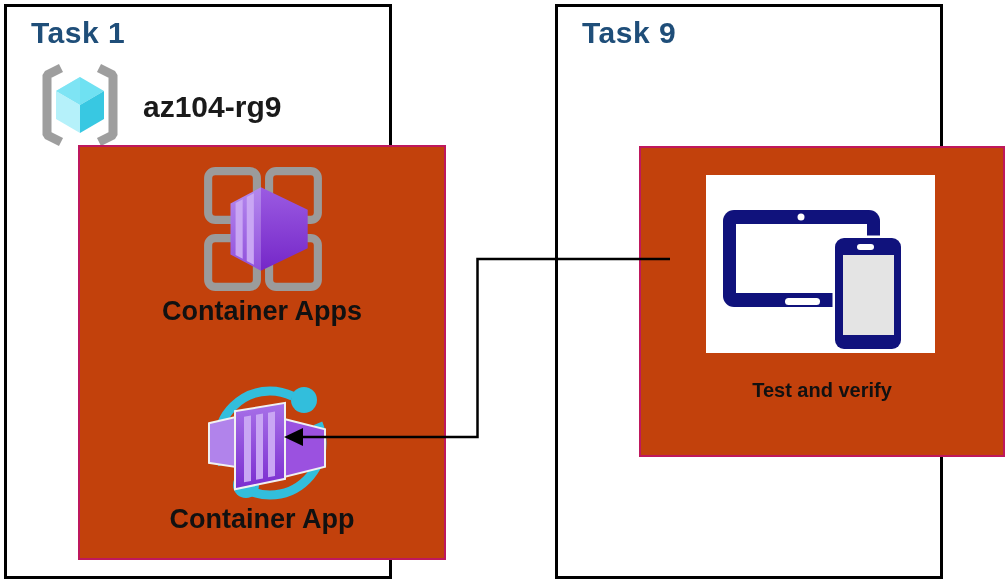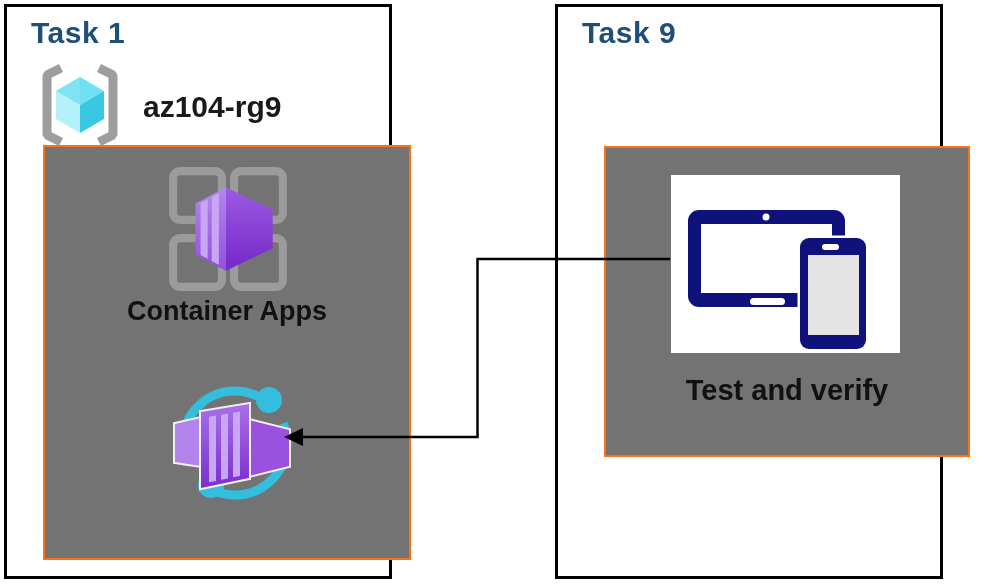--- a/index.html
+++ b/index.html
@@ -9,29 +9,29 @@
   }
   .task-box{
     position:absolute;top:4px;width:388px;height:575px;
     background:#ffffff;border:3px solid #000000;box-sizing:border-box;
   }
   .task-title{
     position:absolute;left:24px;top:9px;
     font-size:30px;font-weight:bold;color:#1F4E79;letter-spacing:0.5px;
   }
   .inner-box{
-    position:absolute;background:#737373;border:2px solid #f97316;box-sizing:border-box;
+    position:absolute;background:#c2410c;border:2px solid #be185d;box-sizing:border-box;margin-left:35px;
   }
   .rg-row{position:absolute;left:26px;top:56px;display:flex;align-items:center;}
   .rg-name{font-size:30px;font-weight:bold;color:#1a1a1a;margin-left:16px;margin-top:4px;}
   .node-label{
     position:absolute;left:0;width:100%;text-align:center;
     font-size:27px;font-weight:bold;color:#111111;line-height:35px;
   }
-  .test-label{font-size:29px;}
+  .test-label{font-size:20px;}
   .icon-abs{position:absolute;}
   .white-panel{position:absolute;background:#ffffff;}
   #connector-overlay{position:absolute;left:0;top:0;pointer-events:none;}
 </style>
 </head>
 <body>
 
 <div id="canvas">
 
   <div class="task-box" style="left:4px;">
@@ -92,20 +92,21 @@
         <g stroke="#F0F1F1" stroke-width="4" style="paint-order:stroke">
           <polygon points="6,44 32,38 32,86 6,82" fill="#B183EB"></polygon>
           <polygon points="80,40 120,50 120,86 80,96" fill="#9B51E0"></polygon>
           <polygon points="32,32 80,24 80,98 32,108" fill="url(#appM)"></polygon>
         </g>
         <polygon points="40,36.7 47,35.5 47,100.9 40,102.3" fill="#C9A6F4"></polygon>
         <polygon points="52,34.7 59,33.5 59,98.4 52,99.8" fill="#C9A6F4"></polygon>
         <polygon points="64,32.7 71,31.5 71,95.9 64,97.3" fill="#C9A6F4"></polygon>
       </svg>
 
+      <div class="node-label" style="top:355px;">Container App</div>
     </div>
   </div>
 
   <div class="task-box" style="left:555px;">
     <div class="task-title">Task 9</div>
 
     <div class="inner-box" style="left:46px;top:139px;width:366px;height:311px;">
 
       <div class="white-panel" style="left:65px;top:27px;width:229px;height:178px;">
         

